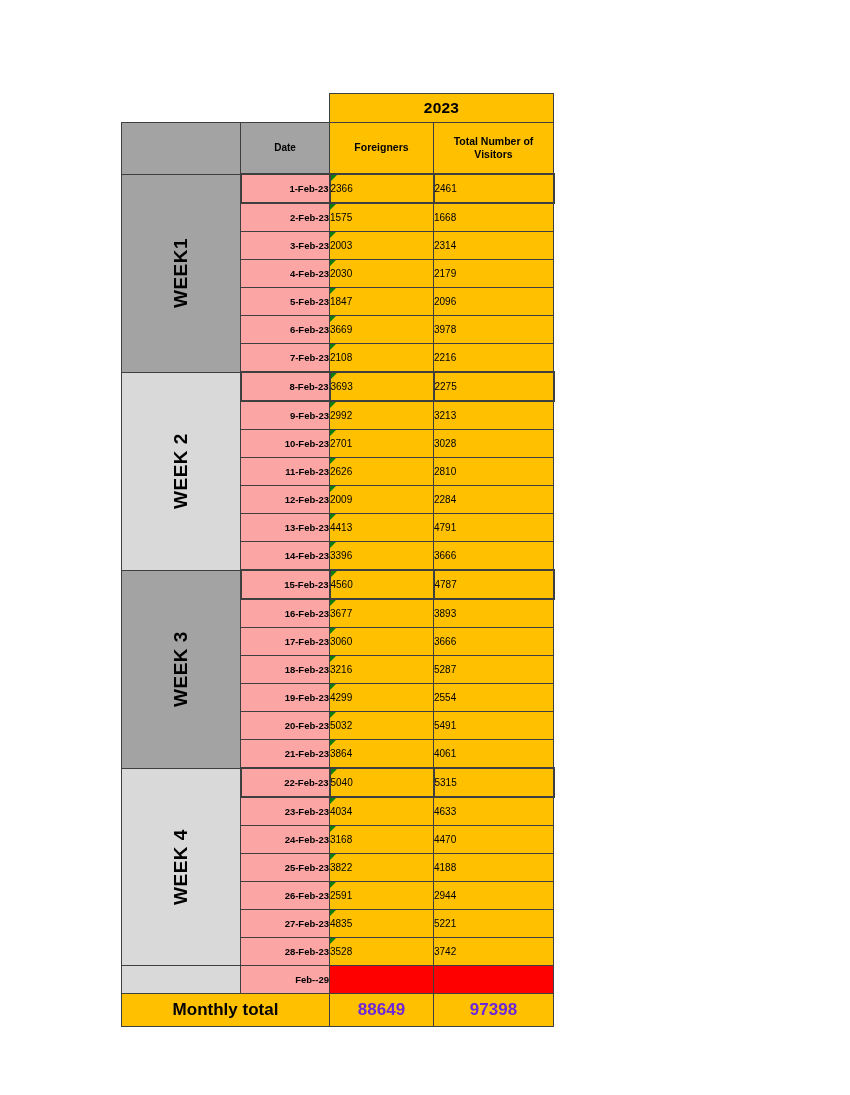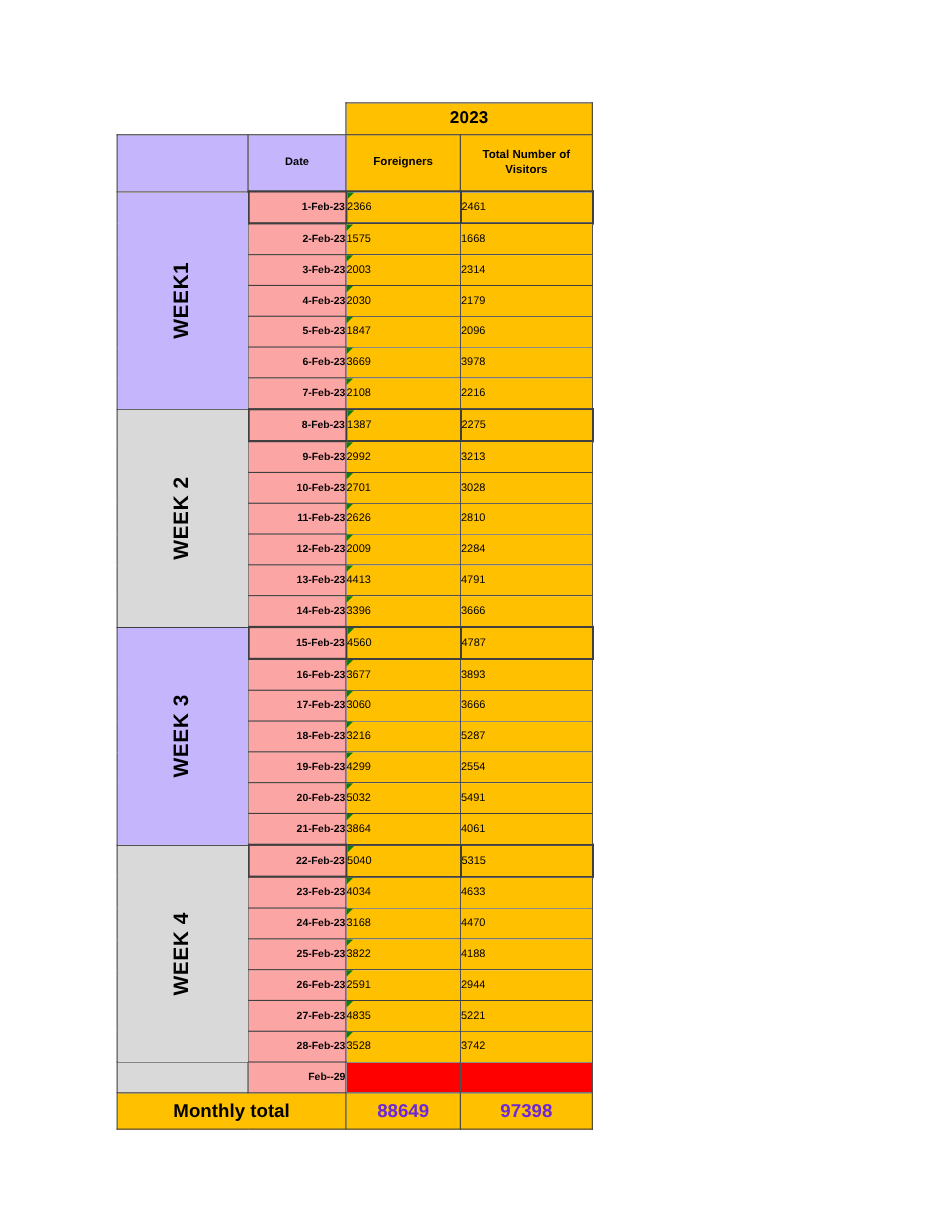--- a/index.html
+++ b/index.html
@@ -12,21 +12,21 @@
     width: 850px;
     height: 1095px;
     position: relative;
     font-family: "Liberation Sans", sans-serif;
     overflow: hidden;
   }
 
   
   #table-wrap {
     position: absolute;
-    left: 86px;
+    left: 101px;
     top: 93px;
     width: 432px;
     padding-left: 20px;
   }
 
   table.sheet {
     border-collapse: collapse;
     table-layout: fixed;
     width: 432px;
   }
@@ -43,21 +43,21 @@
   col.c-date    { width:  89px; }
   col.c-foreign { width: 104px; }
   col.c-total   { width: 120px; }
 
   
   .bx  { border: 1.5px solid #3f3f3f; }
   .bxt { border: 2.2px solid #3f3f3f; }  
   .nob { border: none; background: transparent; }
 
   .gold  { background: #FFC000; }
-  .white { background: #c4b5fd; }
+  .white { background: #a3a3a3; }
   .grey  { background: #D9D9D9; }
   .red   { background: #FF0000; }
 
   
   tr.row-year td { height: 28px; }
   .year-cell {
     text-align: center;
     font-size: 15.5px;
     font-weight: bold;
     color: #000;
@@ -197,21 +197,21 @@
           <td class="bx gold num-cell">3978</td>
         </tr>
         <tr class="row-data">
           <td class="bx date-cell">7-Feb-23</td>
           <td class="bx gold num-cell flag-cell"><span class="errflag"></span><span>2108</span></td>
           <td class="bx gold num-cell">2216</td>
         </tr>
         <tr class="row-data">
           <td class="bx grey week-cell" rowspan="7"><span class="week-rot">WEEK 2</span></td>
           <td class="bx date-cell bxt">8-Feb-23</td>
-          <td class="bx gold num-cell flag-cell bxt"><span class="errflag"></span><span>1387</span></td>
+          <td class="bx gold num-cell flag-cell bxt"><span class="errflag"></span><span>3693</span></td>
           <td class="bx gold num-cell bxt">2275</td>
         </tr>
         <tr class="row-data">
           <td class="bx date-cell">9-Feb-23</td>
           <td class="bx gold num-cell flag-cell"><span class="errflag"></span><span>2992</span></td>
           <td class="bx gold num-cell">3213</td>
         </tr>
         <tr class="row-data">
           <td class="bx date-cell">10-Feb-23</td>
           <td class="bx gold num-cell flag-cell"><span class="errflag"></span><span>2701</span></td>

